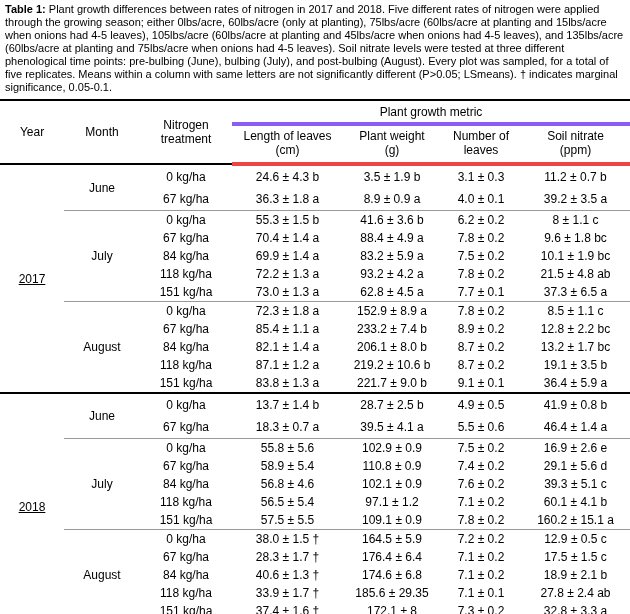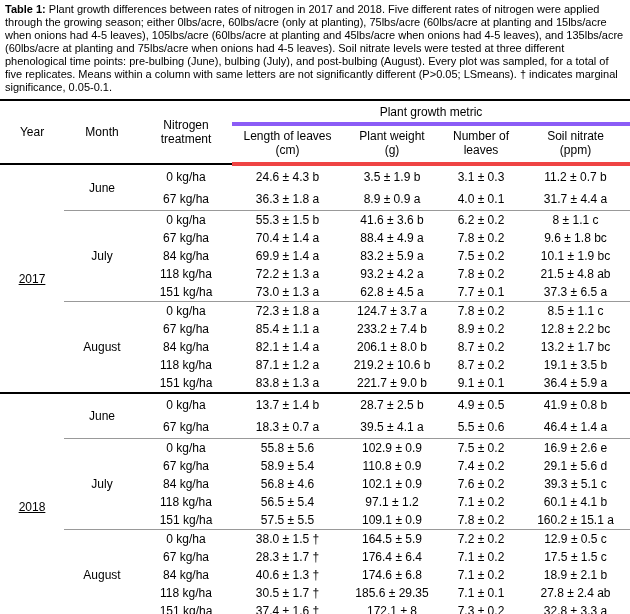--- a/index.html
+++ b/index.html
@@ -118,21 +118,21 @@
         <td>24.6 ± 4.3 b</td>
         <td>3.5 ± 1.9 b</td>
         <td>3.1 ± 0.3</td>
         <td>11.2 ± 0.7 b</td>
       </tr>
       <tr class="tall">
         <td>67 kg/ha</td>
         <td>36.3 ± 1.8 a</td>
         <td>8.9 ± 0.9 a</td>
         <td>4.0 ± 0.1</td>
-        <td>31.7 ± 4.4 a</td>
+        <td>39.2 ± 3.5 a</td>
       </tr>
       <tr class="month-start">
         <td rowspan="5" class="month">July</td>
         <td>0 kg/ha</td>
         <td>55.3 ± 1.5 b</td>
         <td>41.6 ± 3.6 b</td>
         <td>6.2 ± 0.2</td>
         <td>8 ± 1.1 c</td>
       </tr>
       <tr>
@@ -160,21 +160,21 @@
         <td>151 kg/ha</td>
         <td>73.0 ± 1.3 a</td>
         <td>62.8 ± 4.5 a</td>
         <td>7.7 ± 0.1</td>
         <td>37.3 ± 6.5 a</td>
       </tr>
       <tr class="month-start">
         <td rowspan="5" class="month">August</td>
         <td>0 kg/ha</td>
         <td>72.3 ± 1.8 a</td>
-        <td>124.7 ± 3.7 a</td>
+        <td>152.9 ± 8.9 a</td>
         <td>7.8 ± 0.2</td>
         <td>8.5 ± 1.1 c</td>
       </tr>
       <tr>
         <td>67 kg/ha</td>
         <td>85.4 ± 1.1 a</td>
         <td>233.2 ± 7.4 b</td>
         <td>8.9 ± 0.2</td>
         <td>12.8 ± 2.2 bc</td>
       </tr>
@@ -268,21 +268,21 @@
       </tr>
       <tr>
         <td>84 kg/ha</td>
         <td>40.6 ± 1.3 †</td>
         <td>174.6 ± 6.8</td>
         <td>7.1 ± 0.2</td>
         <td>18.9 ± 2.1 b</td>
       </tr>
       <tr>
         <td>118 kg/ha</td>
-        <td>30.5 ± 1.7 †</td>
+        <td>33.9 ± 1.7 †</td>
         <td>185.6 ± 29.35</td>
         <td>7.1 ± 0.1</td>
         <td>27.8 ± 2.4 ab</td>
       </tr>
       <tr>
         <td>151 kg/ha</td>
         <td>37.4 ± 1.6 †</td>
         <td>172.1 ± 8</td>
         <td>7.3 ± 0.2</td>
         <td>32.8 ± 3.3 a</td>

